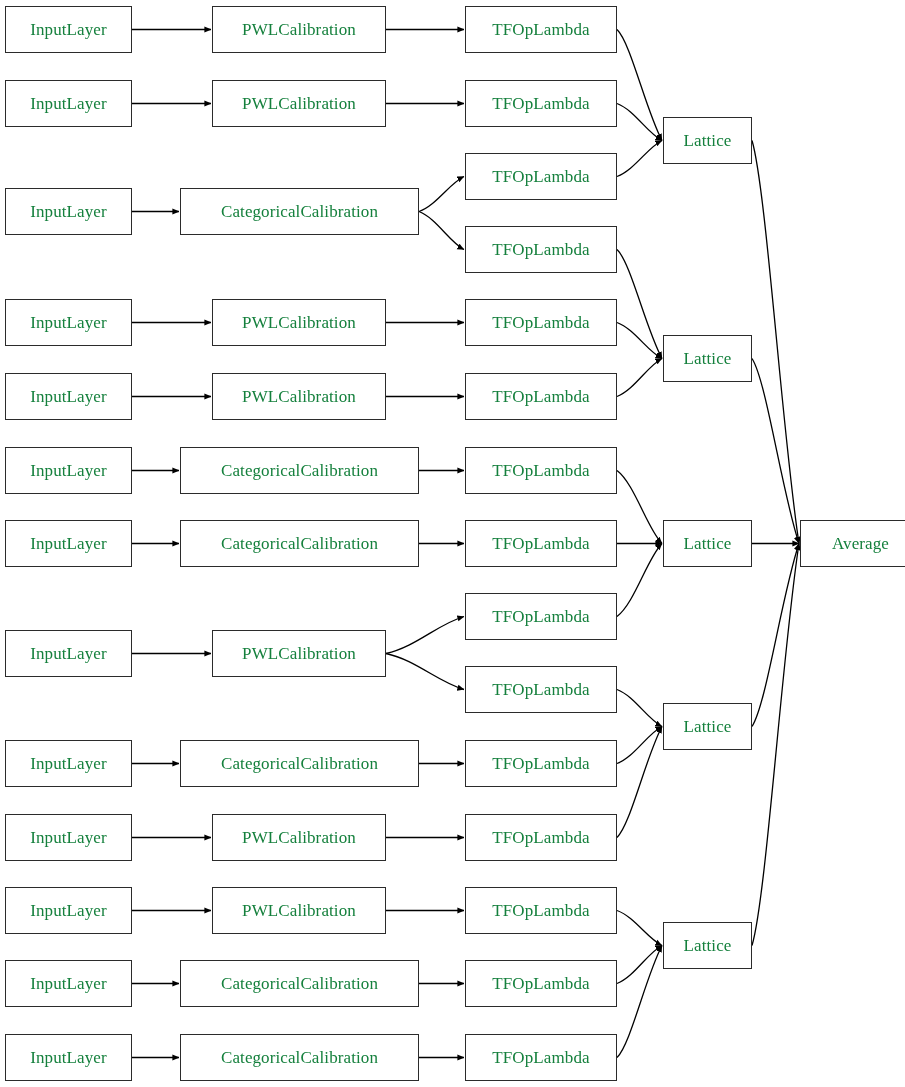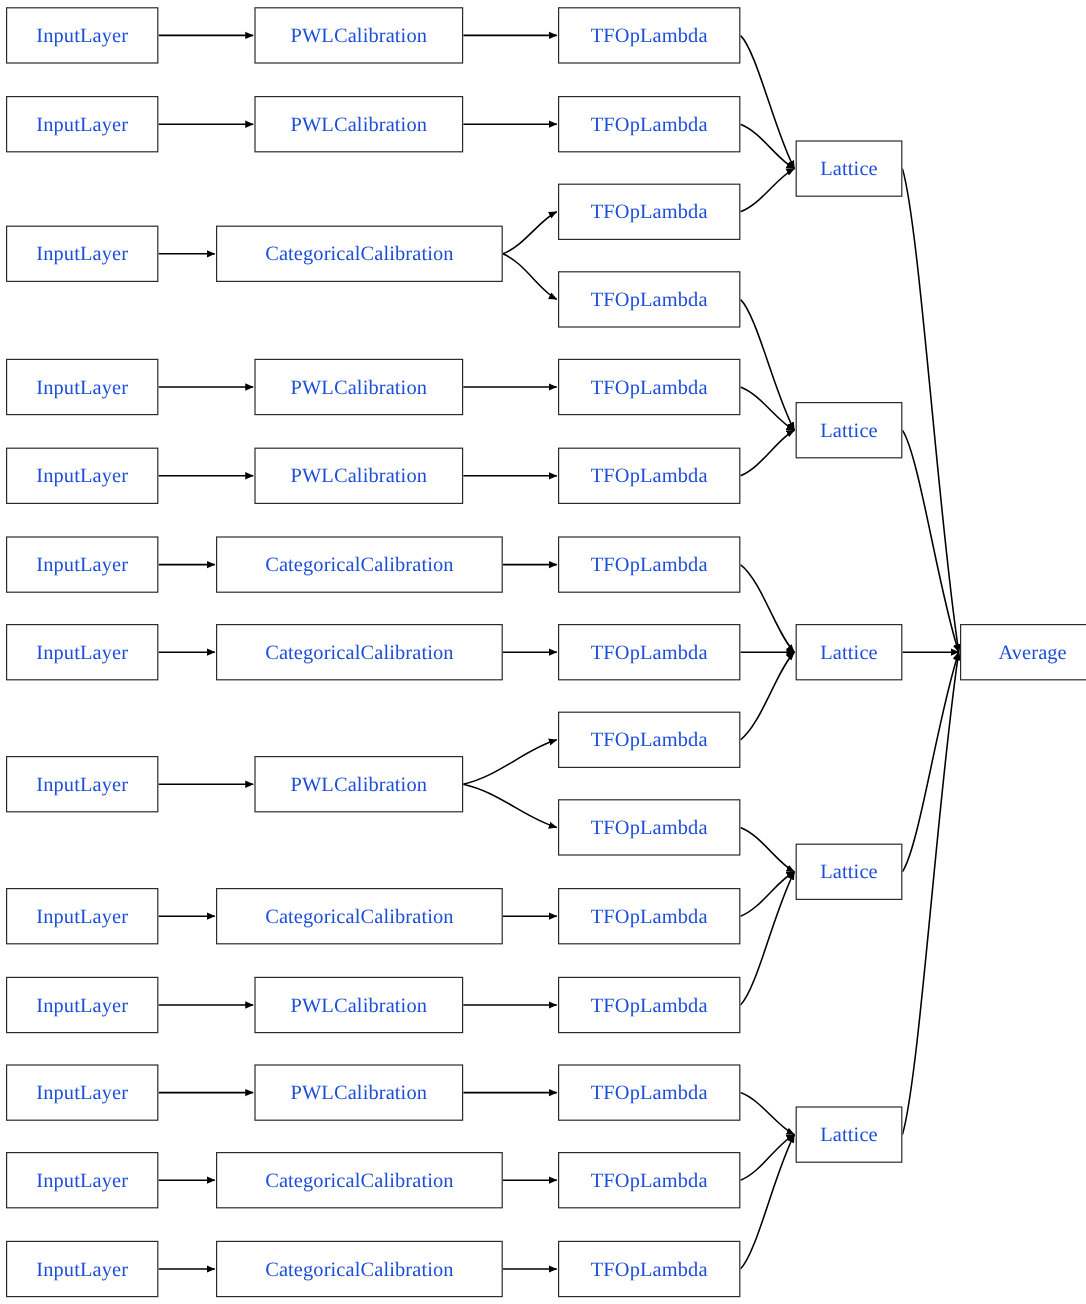--- a/index.html
+++ b/index.html
@@ -24,21 +24,21 @@
     pointer-events: none;
   }
   .node {
     position: absolute;
     box-sizing: border-box;
     border: 1px solid #2b2b2b;
     background: #ffffff;
     display: flex;
     align-items: center;
     justify-content: center;
-    color: #1d4ed8;
+    color: #15803d;
     font-size: 17px;
     line-height: 1;
     white-space: nowrap;
     letter-spacing: 0.1px;
   }
   .node-label {
     display: block;
   }
 </style>
 </head>

